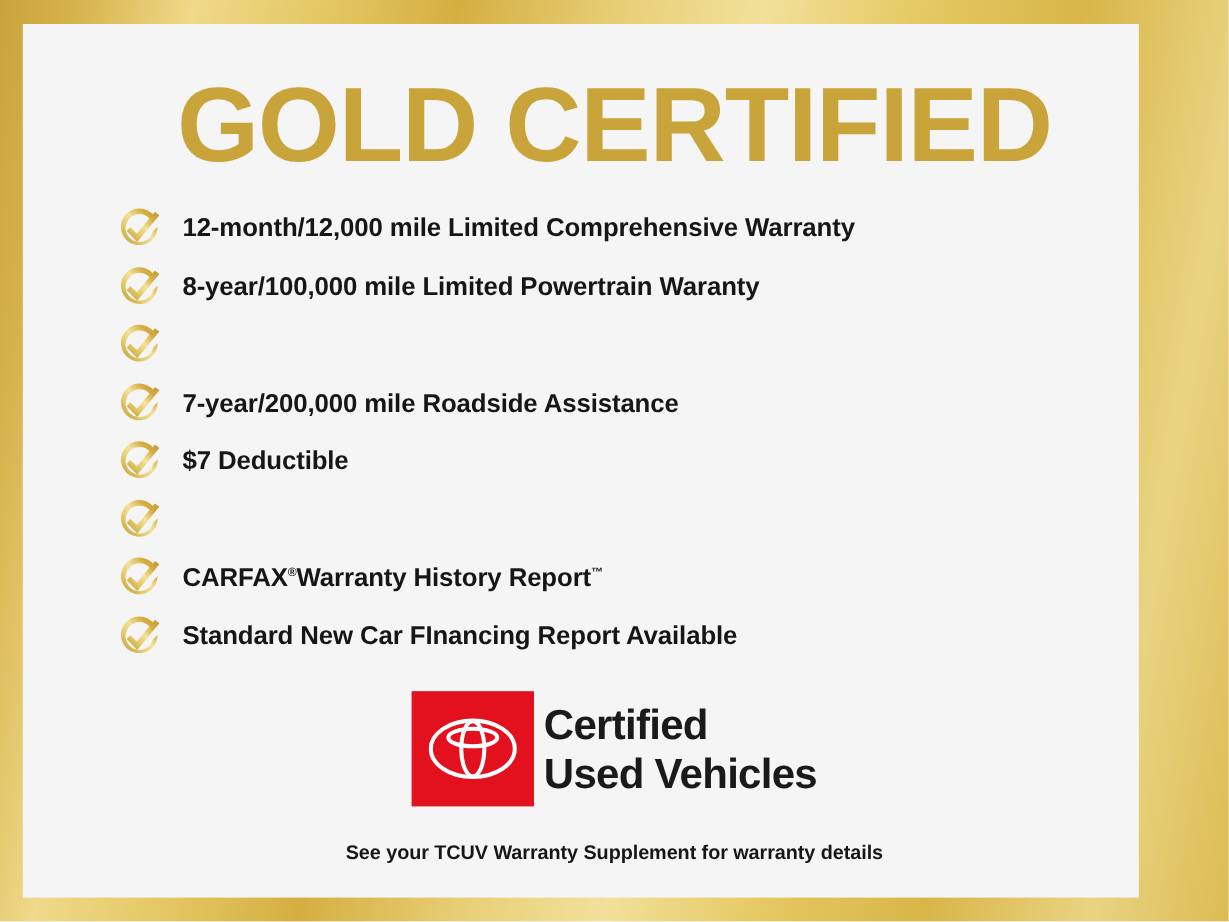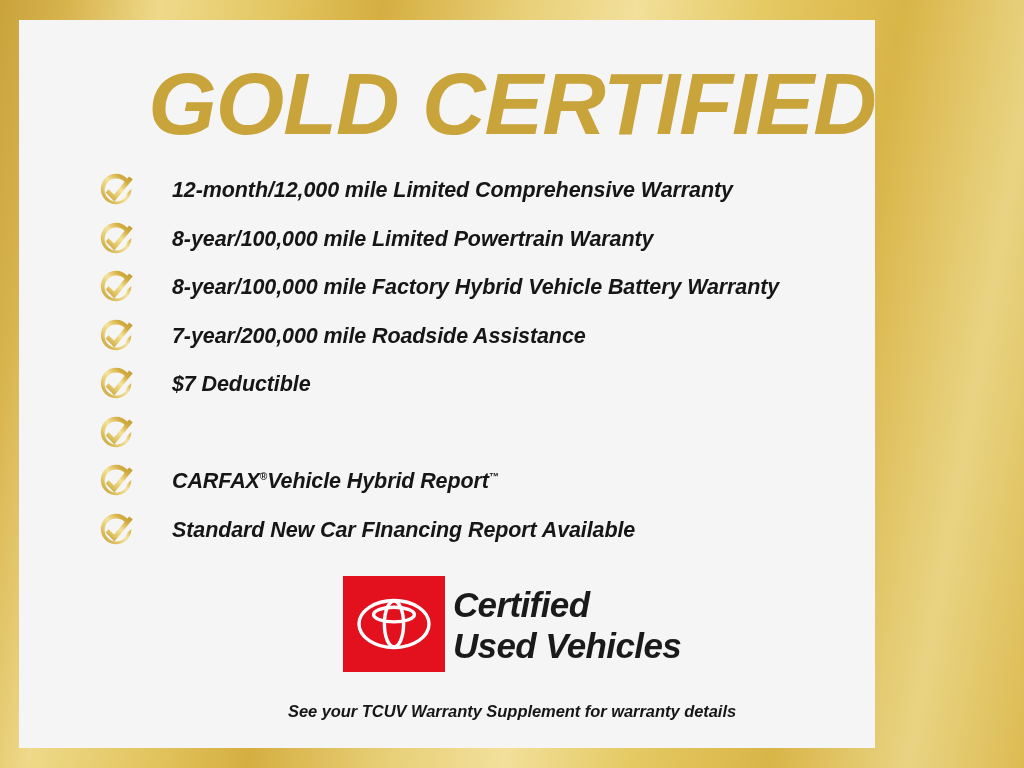--- a/index.html
+++ b/index.html
@@ -27,24 +27,23 @@
         #e5c963 66%,
         #d9b548 78%,
         #e9d382 90%,
         #dcbb52 100%);
   }
 
   
   #card {
     position:absolute;
     left:19px; top:20px;
-    width:856px; height:728px;
+    width:930px; height:728px;
     background:#f5f5f5;
     overflow:hidden;
-    font-style:italic;
   }
 
   
   #headline {
     position:absolute;
     left:0; top:36px;
     width:986px;
     text-align:center;
     font-family:"Liberation Sans", sans-serif;
     font-weight:bold;
@@ -60,21 +59,20 @@
     position:absolute;
     left:76px; top:146px;
     width:900px;
     list-style:none;
   }
   .feature {
     position:relative;
     height:48.5px;
     display:flex;
     align-items:center;
-    gap:20px;
   }
   .feature .check-wrap {
     width:44px; height:44px;
     flex:0 0 44px;
     margin-right:13px;
     position:relative;
   }
   .feature .check-wrap svg { display:block; width:44px; height:44px; }
 
   .feature .ftext {
@@ -180,21 +178,20 @@
       </li>
 
       <li class="feature">
         <span class="check-wrap">
           <svg viewBox="0 0 44 44" xmlns="http://www.w3.org/2000/svg">
             <path d="M33.2 11.6 A15.3 15.3 0 1 0 36.4 21
                      L32.6 24.6 A11.6 11.6 0 1 1 30.3 14.7 Z" fill="url(#gg1)"></path>
             <path d="M13.6 21.3 L10.6 24.6 L19.4 33.6 L37.8 11.3 L34.1 8.5 L19.1 26.6 Z" fill="url(#gg1)"></path>
           </svg>
         </span>
-        <span class="ftext">8-year/100,000 mile Factory Hybrid Vehicle Battery Warranty</span>
       </li>
 
       <li class="feature">
         <span class="check-wrap">
           <svg viewBox="0 0 44 44" xmlns="http://www.w3.org/2000/svg">
             <path d="M33.2 11.6 A15.3 15.3 0 1 0 36.4 21
                      L32.6 24.6 A11.6 11.6 0 1 1 30.3 14.7 Z" fill="url(#gg1)"></path>
             <path d="M13.6 21.3 L10.6 24.6 L19.4 33.6 L37.8 11.3 L34.1 8.5 L19.1 26.6 Z" fill="url(#gg1)"></path>
           </svg>
         </span>
@@ -223,21 +220,21 @@
       </li>
 
       <li class="feature">
         <span class="check-wrap">
           <svg viewBox="0 0 44 44" xmlns="http://www.w3.org/2000/svg">
             <path d="M33.2 11.6 A15.3 15.3 0 1 0 36.4 21
                      L32.6 24.6 A11.6 11.6 0 1 1 30.3 14.7 Z" fill="url(#gg1)"></path>
             <path d="M13.6 21.3 L10.6 24.6 L19.4 33.6 L37.8 11.3 L34.1 8.5 L19.1 26.6 Z" fill="url(#gg1)"></path>
           </svg>
         </span>
-        <span class="ftext"><span>CARFAX</span><sup>®</sup><span>Vehicle Hybrid Report</span><sup>™</sup></span>
+        <span class="ftext"><span>CARFAX</span><sup>®</sup><span>Warranty History Report</span><sup>™</sup></span>
       </li>
 
       <li class="feature">
         <span class="check-wrap">
           <svg viewBox="0 0 44 44" xmlns="http://www.w3.org/2000/svg">
             <path d="M33.2 11.6 A15.3 15.3 0 1 0 36.4 21
                      L32.6 24.6 A11.6 11.6 0 1 1 30.3 14.7 Z" fill="url(#gg1)"></path>
             <path d="M13.6 21.3 L10.6 24.6 L19.4 33.6 L37.8 11.3 L34.1 8.5 L19.1 26.6 Z" fill="url(#gg1)"></path>
           </svg>
         </span>

